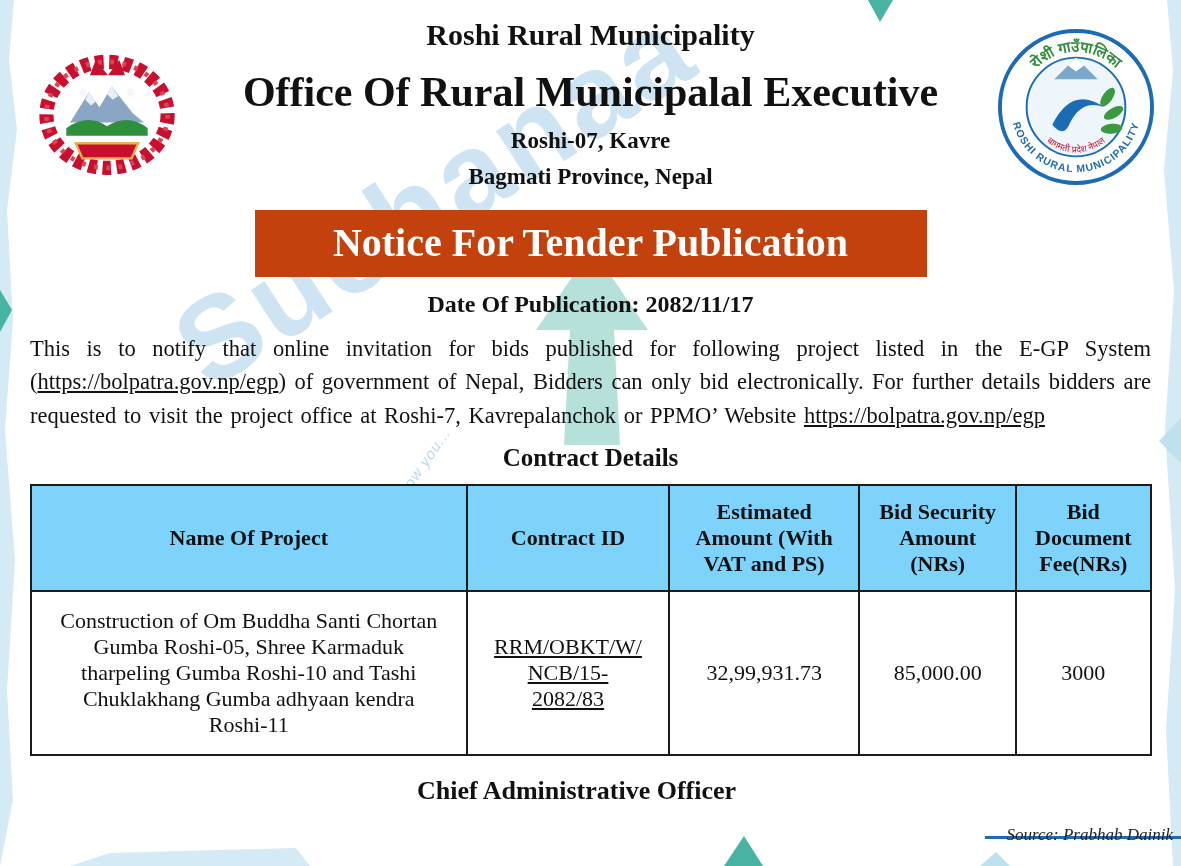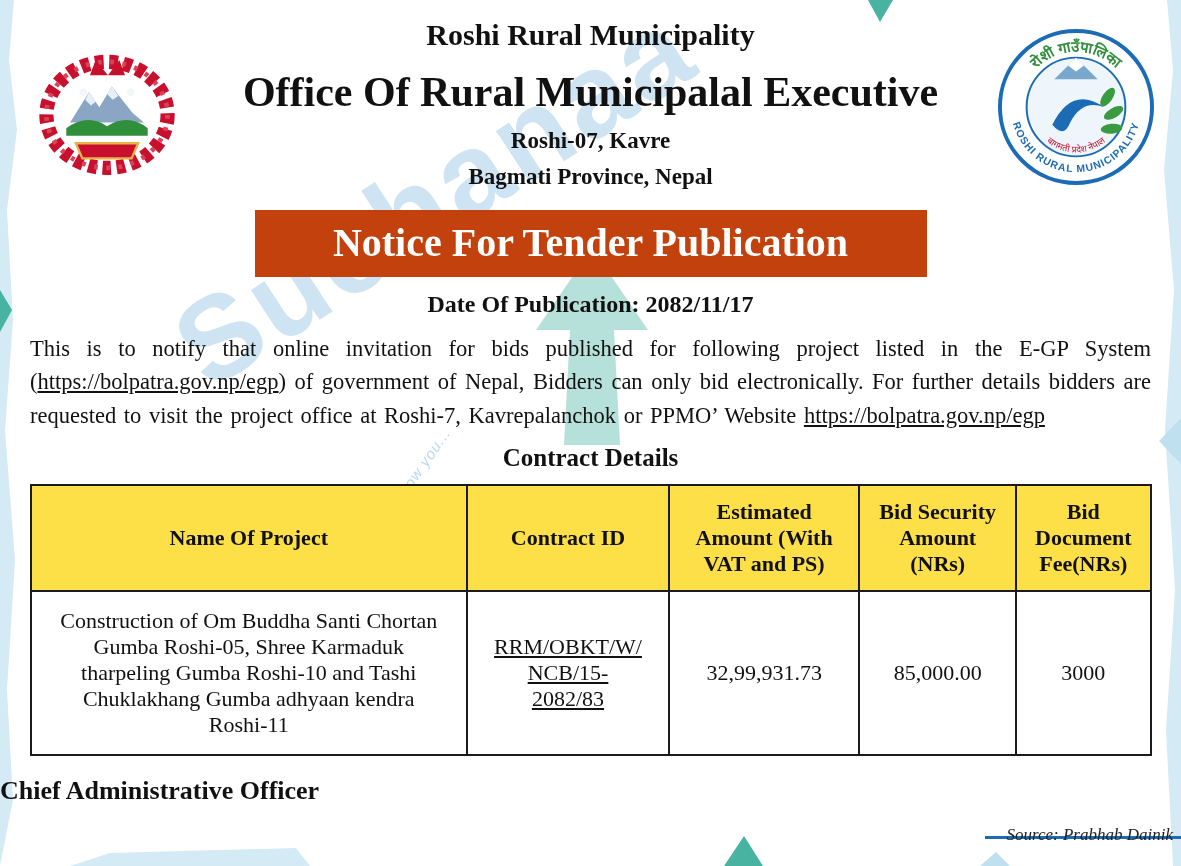--- a/index.html
+++ b/index.html
@@ -55,27 +55,27 @@
   .contract-title { text-align:center; font-size:25px; font-weight:bold; margin-top:12px; }
 
   
   table.contract {
     width:1122px; margin:12px auto 0; border-collapse:collapse;
     font-size:22px;
   }
   table.contract th, table.contract td {
     border:2px solid #1b1b1b; text-align:center; vertical-align:middle;
   }
-  table.contract th { font-weight:bold; padding:6px 10px; height:106px; background:#fde047; }
+  table.contract th { font-weight:bold; padding:6px 10px; height:106px; background:#7dd3fc; }
   table.contract td { padding:12px 26px; height:164px; }
   td.project-cell { padding:12px 36px; }
   td.contract-id  { padding:12px 18px;text-decoration:underline; }
 
   .signature {
-    text-align:left; margin:20px 28px 0 0;
+    text-align:center; margin:20px 28px 0 0;
     font-size:26px; font-weight:bold;
   }
 
   
   .source-rule {
     position:absolute; right:0; bottom:27px; width:196px; height:3px;
     background:#1c6bb5; z-index:2;
   }
   .source-text {
     position:absolute; right:8px; bottom:21px; font-size:17px;

